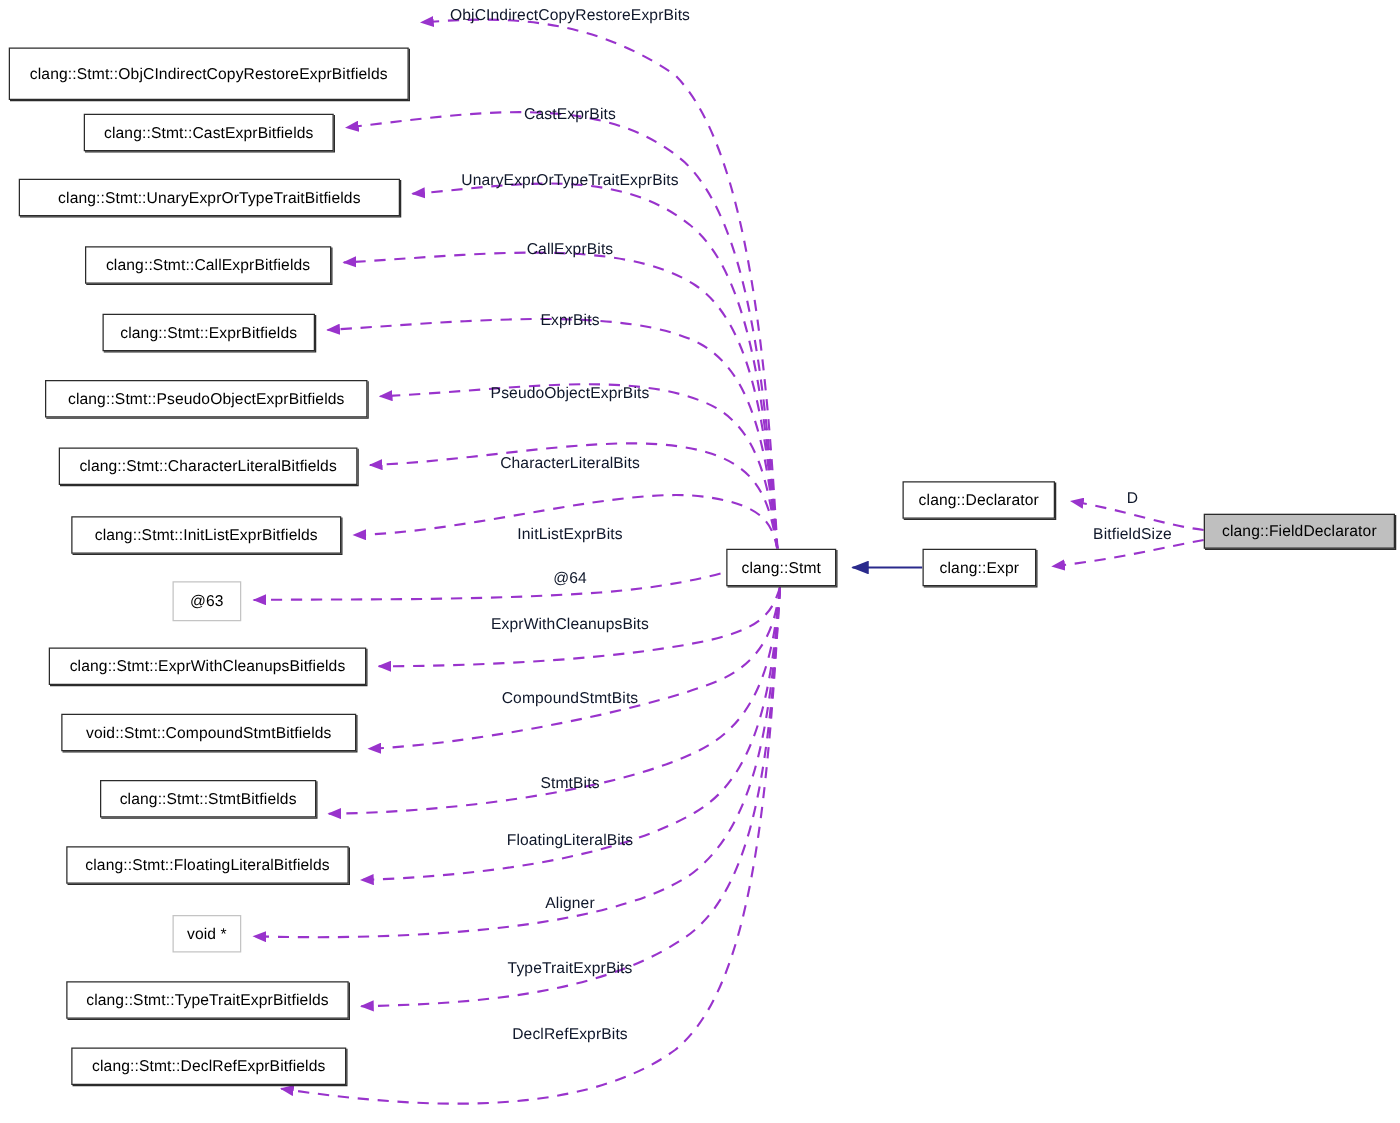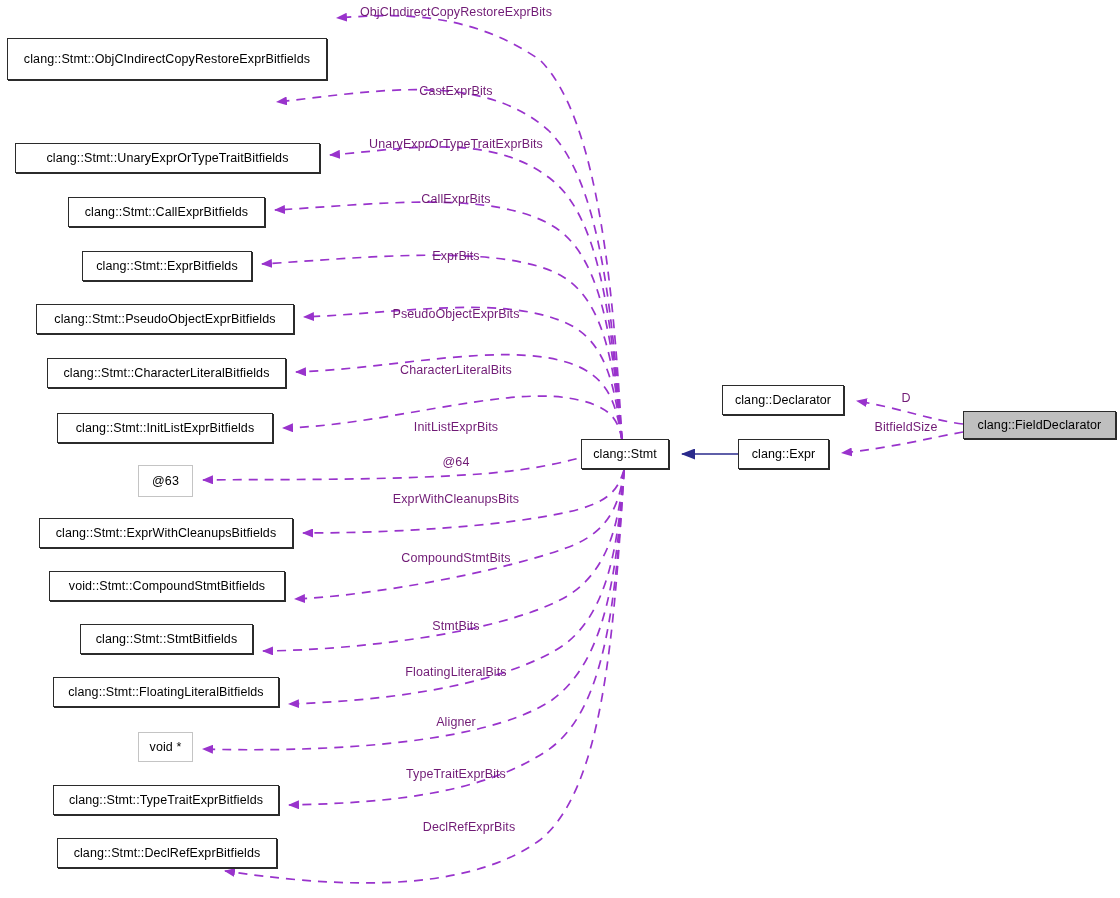--- a/index.html
+++ b/index.html
@@ -49,21 +49,21 @@
     box-shadow: none;
   }
   .node.highlight {
     background: #bfbfbf;
     border: 1px solid #2b2b2b;
     box-shadow: 1px 1px 0 0 #2b2b2b;
   }
   .edge-label {
     position: absolute;
     font-size: 12.5px;
-    color: #701a75;
+    color: #0f172a;
     white-space: nowrap;
     transform: translateX(-50%);
     letter-spacing: 0.1px;
   }
 </style>
 </head>
 <body>
 
 <div id="diagram">
 
@@ -94,20 +94,21 @@
     <path d="M 624,470 C 617,570 607,660 552,700 C 480,748 300,752 203,749" fill="none" stroke="#9933cc" stroke-width="1.7" stroke-dasharray="9,7" marker-end="url(#arrow-usage)"></path>
     <path d="M 624,470 C 616,600 606,710 548,750 C 480,796 380,803 289,805" fill="none" stroke="#9933cc" stroke-width="1.7" stroke-dasharray="9,7" marker-end="url(#arrow-usage)"></path>
     <path d="M 624,470 C 614,640 602,790 540,840 C 460,898 320,885 225,871" fill="none" stroke="#9933cc" stroke-width="1.7" stroke-dasharray="9,7" marker-end="url(#arrow-usage)"></path>
 
     <path d="M 738,454 L 682,454" fill="none" stroke="#2a2a8c" stroke-width="1.7" marker-end="url(#arrow-inherit)"></path>
     <path d="M 963,424 C 930,420 900,408 857,401" fill="none" stroke="#9933cc" stroke-width="1.7" stroke-dasharray="9,7" marker-end="url(#arrow-usage)"></path>
     <path d="M 963,432 C 930,438 890,448 842,453" fill="none" stroke="#9933cc" stroke-width="1.7" stroke-dasharray="9,7" marker-end="url(#arrow-usage)"></path>
   </svg>
 
   <div class="node solid" style="left:7px;   top:38px;  width:320px; height:42px;">clang::Stmt::ObjCIndirectCopyRestoreExprBitfields</div>
+  <div class="node solid" style="left:67px;  top:91px;  width:200px; height:30px;">clang::Stmt::CastExprBitfields</div>
   <div class="node solid" style="left:15px;  top:143px; width:305px; height:30px;">clang::Stmt::UnaryExprOrTypeTraitBitfields</div>
   <div class="node solid" style="left:68px;  top:197px; width:197px; height:30px;">clang::Stmt::CallExprBitfields</div>
   <div class="node solid" style="left:82px;  top:251px; width:170px; height:30px;">clang::Stmt::ExprBitfields</div>
   <div class="node solid" style="left:36px;  top:304px; width:258px; height:30px;">clang::Stmt::PseudoObjectExprBitfields</div>
   <div class="node solid" style="left:47px;  top:358px; width:239px; height:30px;">clang::Stmt::CharacterLiteralBitfields</div>
   <div class="node solid" style="left:57px;  top:413px; width:216px; height:30px;">clang::Stmt::InitListExprBitfields</div>
   <div class="node faded" style="left:138px; top:465px; width:55px;  height:32px;">@63</div>
   <div class="node solid" style="left:39px;  top:518px; width:254px; height:30px;">clang::Stmt::ExprWithCleanupsBitfields</div>
   <div class="node solid" style="left:49px;  top:571px; width:236px; height:30px;">void::Stmt::CompoundStmtBitfields</div>
   <div class="node solid" style="left:80px;  top:624px; width:173px; height:30px;">clang::Stmt::StmtBitfields</div>
@@ -129,17 +130,17 @@
   <div class="edge-label" style="left:456px; top:307px;">PseudoObjectExprBits</div>
   <div class="edge-label" style="left:456px; top:363px;">CharacterLiteralBits</div>
   <div class="edge-label" style="left:456px; top:420px;">InitListExprBits</div>
   <div class="edge-label" style="left:456px; top:455px;">@64</div>
   <div class="edge-label" style="left:456px; top:492px;">ExprWithCleanupsBits</div>
   <div class="edge-label" style="left:456px; top:551px;">CompoundStmtBits</div>
   <div class="edge-label" style="left:456px; top:619px;">StmtBits</div>
   <div class="edge-label" style="left:456px; top:665px;">FloatingLiteralBits</div>
   <div class="edge-label" style="left:456px; top:715px;">Aligner</div>
   <div class="edge-label" style="left:456px; top:767px;">TypeTraitExprBits</div>
-  <div class="edge-label" style="left:456px; top:820px;margin-left:13px;">DeclRefExprBits</div>
+  <div class="edge-label" style="left:456px; top:820px;">DeclRefExprBits</div>
   <div class="edge-label" style="left:906px; top:391px;">D</div>
   <div class="edge-label" style="left:906px; top:420px;">BitfieldSize</div>
 
 </div>
 
 </body></html>

